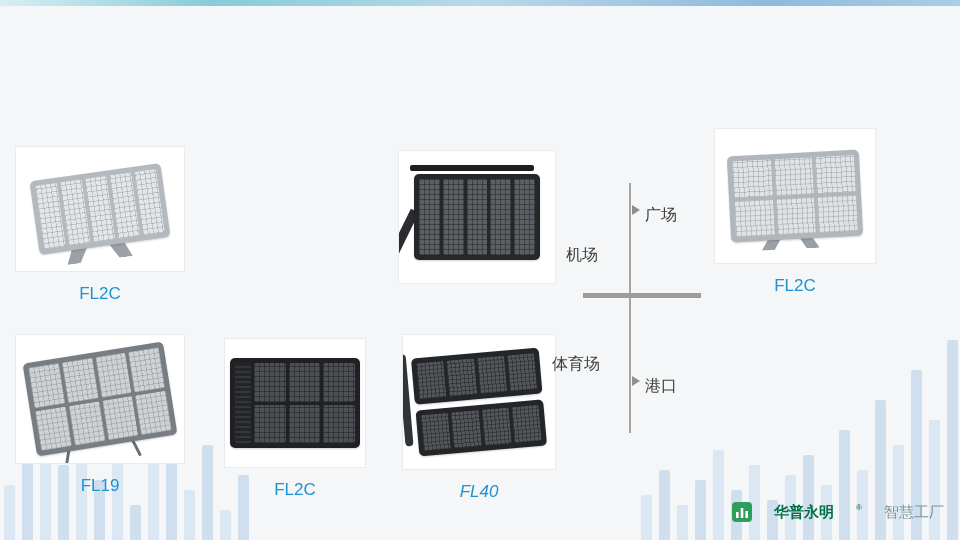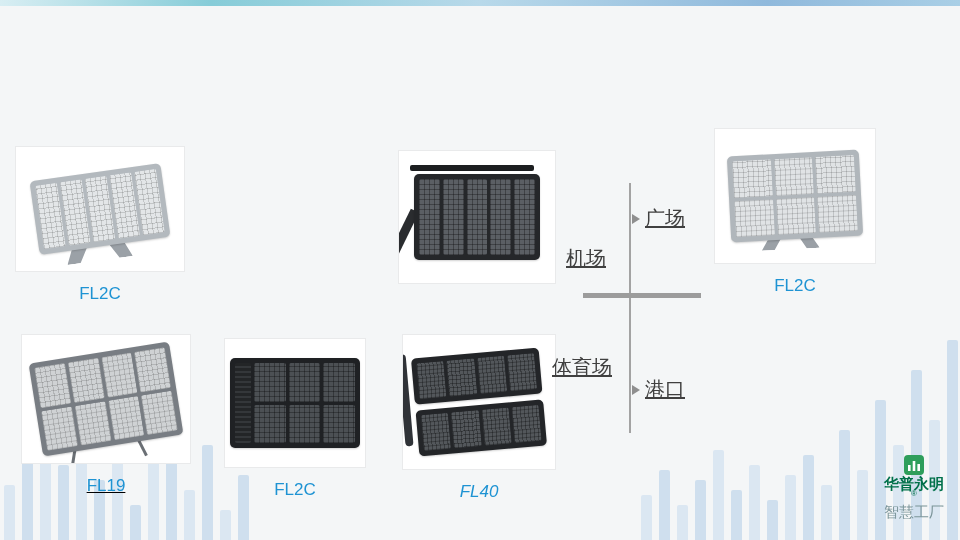--- a/index.html
+++ b/index.html
@@ -20,21 +20,21 @@
   
   .title{position:absolute;left:63px;top:28px;z-index:2;font-size:21px;font-weight:bold;
     color:#203864;letter-spacing:1px;}
 
   
   .product{position:absolute;z-index:1;}
   .p1{left:15px;top:146px;width:170px;}
   .p2{left:196px;top:142px;width:168px;}
   .p3{left:398px;top:150px;width:158px;}
   .p4{left:714px;top:128px;width:162px;}
-  .p5{left:21px;top:334px;width:170px;text-decoration:underline;}
+  .p5{left:15px;top:334px;width:170px;}
   .p6{left:224px;top:338px;width:142px;}
   .p7{left:402px;top:334px;width:154px;font-style:italic;}
   .p8{left:712px;top:316px;width:170px;}
   .card{background:#ffffff;border:1px solid #e9eaeb;display:flex;align-items:center;
     justify-content:center;overflow:hidden;}
   .p1 .card{height:124px;} .p2 .card{height:140px;} .p3 .card{height:132px;}
   .p4 .card{height:134px;} .p5 .card{height:128px;} .p6 .card{height:128px;}
   .p7 .card{height:134px;} .p8 .card{height:130px;}
   .plabel{margin-top:12px;text-align:center;font-size:17px;color:#1e93d3;}
 
@@ -98,30 +98,30 @@
   .f-fl40 .yoke{left:-13px;top:-5px;width:8px;height:92px;background:#303338;border-radius:4px;z-index:0;}
 
   .f-fl18s .panel{width:142px;height:92px;grid-template-columns:repeat(3,1fr);
     grid-template-rows:repeat(2,1fr);background:#9fa5aa;}
   .f-fl18s .mod{background-color:#d8dbdd;}
   .f-fl18s .arm{left:30px;top:-15px;width:34px;height:16px;background:#878d92;border-radius:3px 3px 0 0;z-index:0;}
 
   
   .axis-v{position:absolute;left:629px;top:183px;width:2px;height:250px;background:#a3a3a3;z-index:1;}
   .axis-h{position:absolute;left:583px;top:293px;width:118px;height:5px;background:#9c9c9c;z-index:1;}
-  .dlabel{position:absolute;z-index:1;font-size:20px;color:#404040;display:flex;align-items:center;text-decoration:underline;}
+  .dlabel{position:absolute;z-index:1;font-size:16px;color:#404040;display:flex;align-items:flex-start;}
   .lbl-plaza{left:632px;top:205px;}
   .lbl-airport{left:566px;top:245px;}
   .lbl-stadium{left:552px;top:354px;}
   .lbl-port{left:632px;top:376px;}
   .tri{width:0;height:0;border-left:8px solid #8f8f8f;border-top:5px solid transparent;
     border-bottom:5px solid transparent;display:inline-block;margin-right:5px;}
 
   
-  .logo{position:absolute;right:16px;bottom:18px;z-index:2;display:flex;align-items:center;gap:0;flex-direction:column;}
+  .logo{position:absolute;right:16px;bottom:18px;z-index:2;display:flex;align-items:center;gap:22px;}
   .logo-brand{font-size:15px;font-weight:bold;color:#00704a;}
   .logo-reg{font-size:8px;color:#00704a;vertical-align:super;position:relative;top:-5px;}
   .logo-suffix{font-size:15px;color:#7d969b;}
 </style>
 </head>
 <body>
 
 <div class="slide">
 
   <div class="topstrip"></div>

